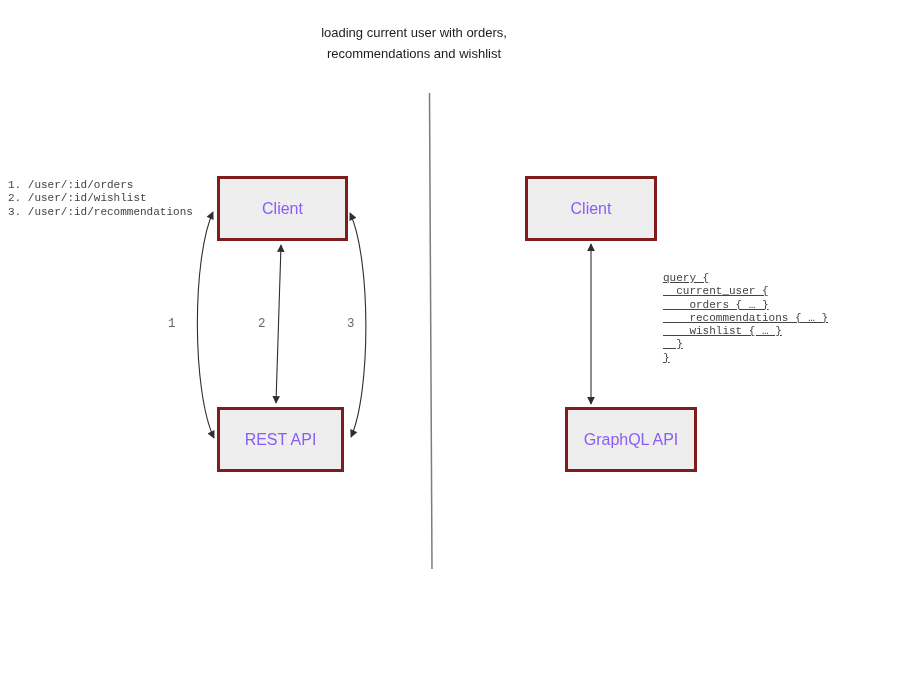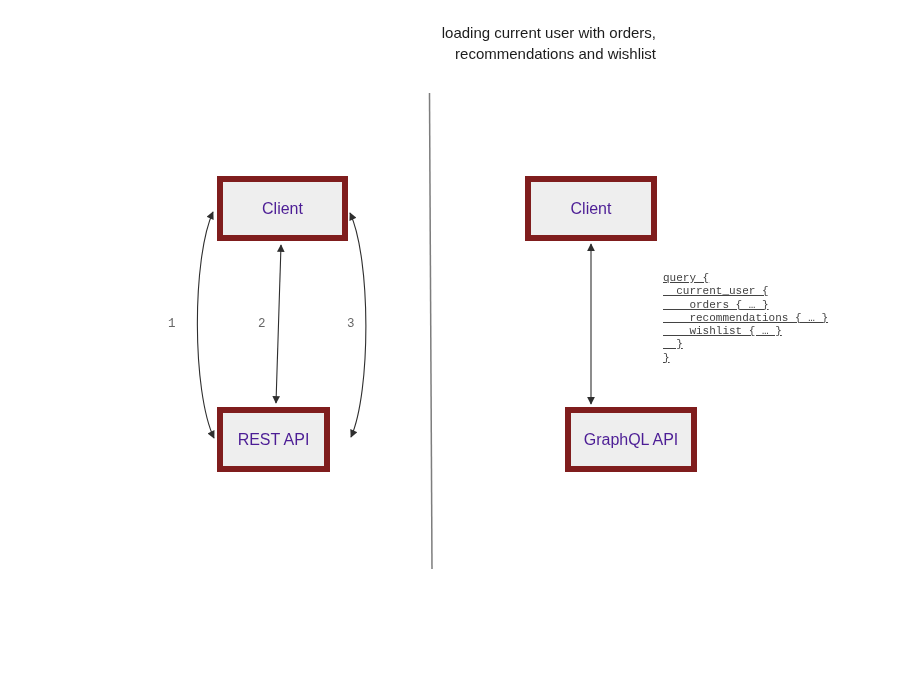--- a/index.html
+++ b/index.html
@@ -12,42 +12,42 @@
     font-family: "Liberation Sans", sans-serif;
   }
   .arrows-layer {
     position: absolute;
     left: 0; top: 0;
     width: 917px; height: 689px;
     pointer-events: none;
   }
   .diagram-title {
     position: absolute;
-    left: 156px;
+    left: 164px;
     top: 22px;
     width: 500px;
-    text-align: right;
-    font-size: 15px;
+    text-align: center;
+    font-size: 13px;
     line-height: 21px;
     color: #1c1c1c;
     white-space: pre-line;
   }
   .node-box {
     position: absolute;
     background: #eeeeee;
-    border: 6px solid #7f1d1d;
+    border: 3px solid #7f1d1d;
     display: flex;
     align-items: center;
     justify-content: center;
     font-size: 16px;
-    color: #4c1d95;
+    color: #8b5cf6;
     box-sizing: border-box;
   }
   .box-left-client  { left: 217px; top: 176px; width: 131px; height: 65px; }
-  .box-left-api     { left: 217px; top: 407px; width: 113px; height: 65px; }
+  .box-left-api     { left: 217px; top: 407px; width: 127px; height: 65px; }
   .box-right-client { left: 525px; top: 176px; width: 132px; height: 65px; }
   .box-right-api    { left: 525px; top: 407px; width: 132px; height: 65px; margin-left: 40px; }
   .mono-block {
     position: absolute;
     font-family: "Liberation Mono", monospace;
     font-size: 11px;
     line-height: 13.3px;
     color: #434343;
     white-space: pre;
   }
@@ -82,20 +82,23 @@
     <line x1="281" y1="245" x2="276" y2="403" stroke="#2e2e2e" stroke-width="1.1" marker-start="url(#ah)" marker-end="url(#ah)"></line>
 
     <path d="M 350 213 C 371 258, 371 392, 351 437" fill="none" stroke="#2e2e2e" stroke-width="1.1" marker-start="url(#ah)" marker-end="url(#ah)"></path>
 
     <line x1="591" y1="244" x2="591" y2="404" stroke="#2e2e2e" stroke-width="1.1" marker-start="url(#ah)" marker-end="url(#ah)"></line>
   </svg>
 
   <div class="diagram-title">loading current user with orders,
 recommendations and wishlist</div>
 
+  <div class="mono-block endpoints-list">1. /user/:id/orders
+2. /user/:id/wishlist
+3. /user/:id/recommendations</div>
 
   <div class="node-box box-left-client">
     <span>Client</span>
   </div>
 
   <div class="node-box box-left-api">
     <span>REST API</span>
   </div>
 
   <span class="arrow-label label-1">1</span>

